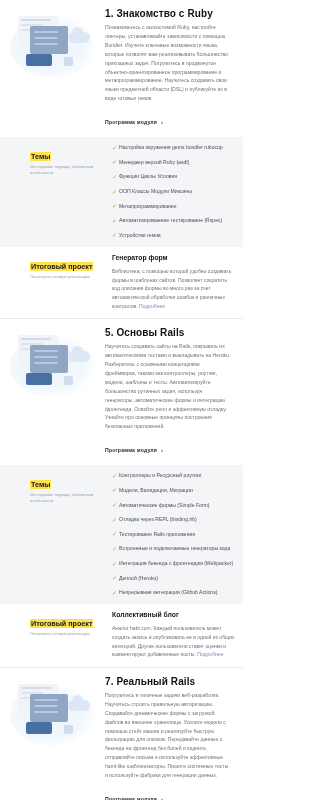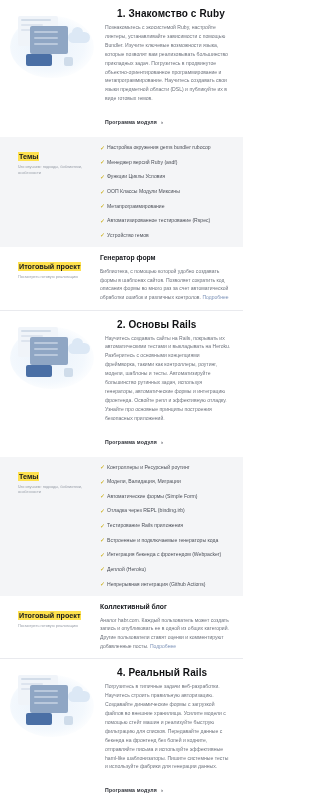--- a/index.html
+++ b/index.html
@@ -53,21 +53,21 @@
     background:#dce8f5;border-radius:50%;
   }
   .illus .dots{position:absolute;left:18px;top:2px;width:18px;height:3px;}
   .illus .dots i{display:inline-block;width:2px;height:2px;border-radius:50%;background:#c3cfdd;margin-right:2px;}
 
   .intro-text{flex:1;padding-left:5px;padding-right:6px;padding-top:2px;}
   .mod-title{
     font-size:10px;
     font-weight:bold;
     color:#101114;
-    margin:0 0 4px 12px;
+    margin:0 0 4px 0;
     letter-spacing:0.1px;
   }
   .mod-desc{
     font-size:5.1px;
     line-height:1.75;
     color:#6e737d;
     margin:0 0 7px 0;
     text-align:left;
   }
   .prog-link{
@@ -84,21 +84,21 @@
     font-size:6px;
     color:#4a4e57;
     line-height:1;
   }
 
   
   .band{
     display:flex;
     align-items:flex-start;
     background:#f4f5f7;
-    padding:7px 6px 8px 4px;
+    padding:7px 6px 8px 16px;
   }
   .band.white{background:#ffffff;justify-content:flex-end;}
   .band-label{
     width:96px;
     min-width:96px;
     padding-left:14px;
     padding-top:1px;
     box-sizing:border-box;
   }
   .lbl-title{
@@ -254,21 +254,21 @@
         <div class="win w2">
               <span class="ln" style="top:5px"></span>
               <span class="ln" style="top:11px"></span>
               <span class="ln" style="top:17px"></span>
             </div>
         <div class="cloud"></div>
         <div class="win w3"></div>
         <div class="win w4"></div>
       </div>
       <div class="intro-text">
-        <h2 class="mod-title">2. Основы Rails</h2>
+        <h2 class="mod-title">5. Основы Rails</h2>
         <p class="mod-desc">Научитесь создавать сайты на Rails, покрывать их автоматическими тестами и выкладывать на Heroku. Разберитесь с основными концепциями фреймворка, такими как контроллеры, роутинг, модели, шаблоны и тесты. Автоматизируйте большинство рутинных задач, используя генераторы, автоматические формы и интеграцию фронтенда. Освойте репл и эффективную отладку. Узнайте про основные принципы построения безопасных приложений.</p>
         <span class="prog-link">
           <span>Программа модуля</span>
           <span class="chev">›</span>
         </span>
       </div>
     </div>
 
     <div class="band">
       <div class="band-label">
@@ -344,21 +344,21 @@
         <div class="win w2">
               <span class="ln" style="top:5px"></span>
               <span class="ln" style="top:11px"></span>
               <span class="ln" style="top:17px"></span>
             </div>
         <div class="cloud"></div>
         <div class="win w3"></div>
         <div class="win w4"></div>
       </div>
       <div class="intro-text">
-        <h2 class="mod-title">4. Реальный Rails</h2>
+        <h2 class="mod-title">7. Реальный Rails</h2>
         <p class="mod-desc">Погрузитесь в типичные задачи веб-разработки. Научитесь строить правильную авторизацию. Создавайте динамические формы с загрузкой файлов во внешние хранилища. Усилите модели с помощью стейт машин и реализуйте быструю фильтрацию для списков. Передавайте данные с бекенда на фронтенд без болей и кодните, отправляйте письма и используйте эффективные haml-like шаблонизаторы. Пишите системные тесты и используйте фабрики для генерации данных.</p>
         <span class="prog-link">
           <span>Программа модуля</span>
           <span class="chev">›</span>
         </span>
       </div>
     </div>
 
   </section>
 

